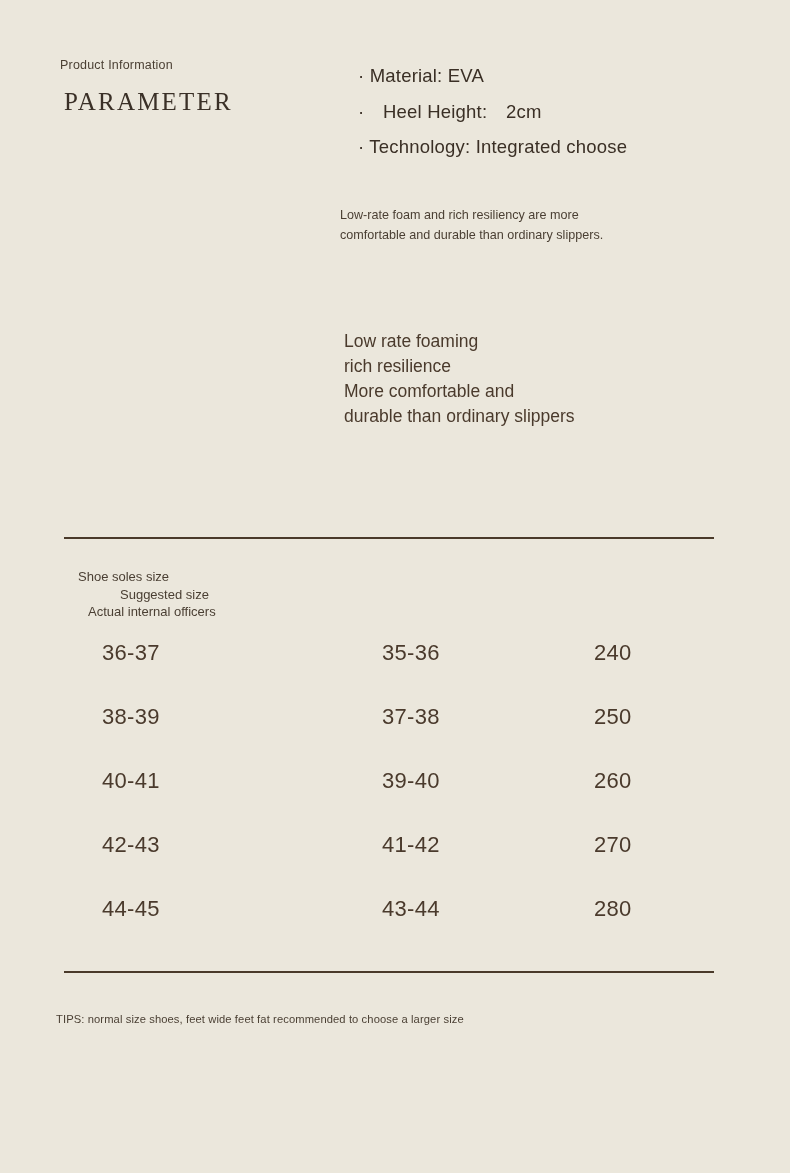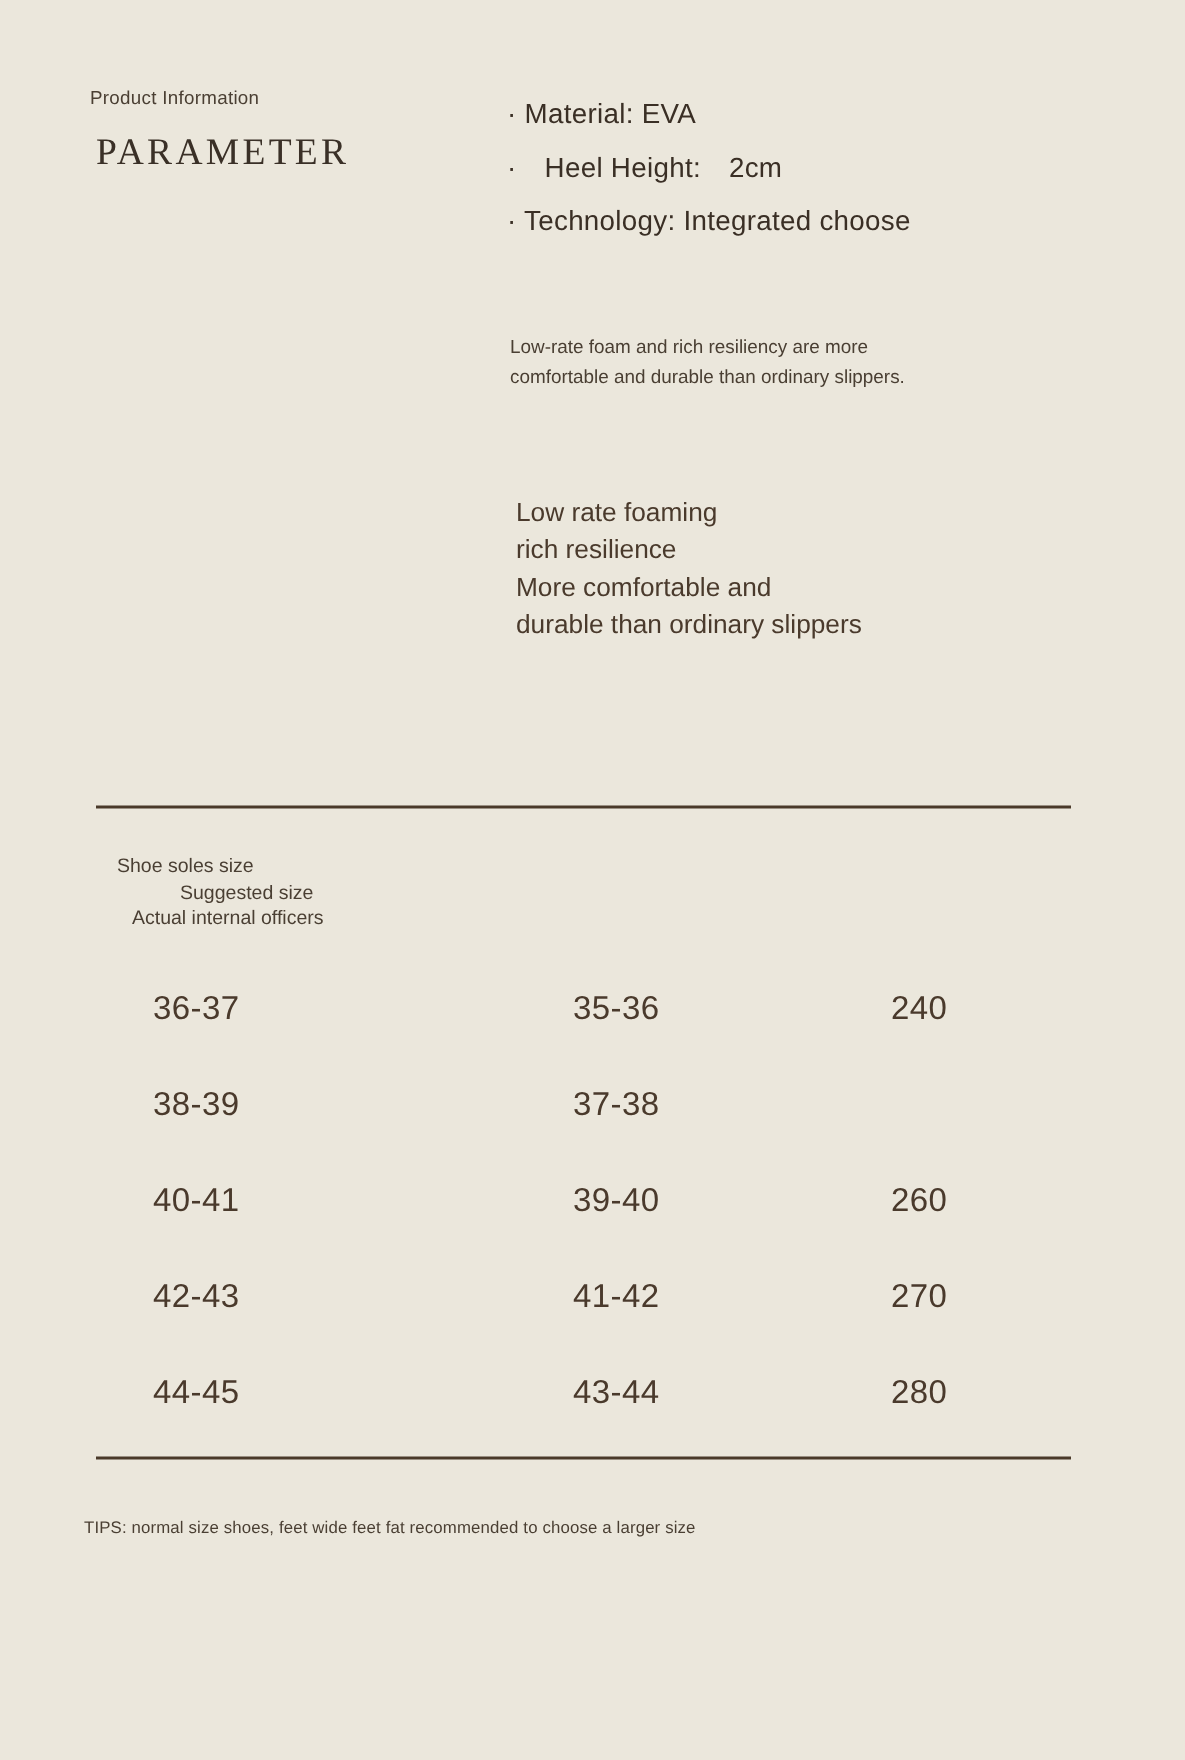--- a/index.html
+++ b/index.html
@@ -39,37 +39,37 @@
     font-family: "Liberation Serif", serif;
     font-size: 25px;
     letter-spacing: 2.2px;
     color: #3a3027;
     font-weight: 400;
     padding-left: 4px;
   }
 
   .header-right {
     position: absolute;
-    left: 338px;
+    left: 358px;
     top: 58px;
     width: 400px;
   }
   .spec-line {
     font-size: 18.5px;
     color: #3a2f25;
     line-height: 1.92;
     letter-spacing: 0.2px;
     white-space: nowrap;
   }
 
   
   .small-para {
     position: absolute;
     left: 340px;
-    top: 221px;
+    top: 205px;
     width: 290px;
     font-size: 12.6px;
     line-height: 1.62;
     color: #4a3f33;
   }
   .big-para {
     position: absolute;
     left: 344px;
     top: 311px;
     width: 400px;
@@ -108,21 +108,21 @@
     font-size: 13px;
     color: #4a3f33;
     line-height: 1.35;
   }
   .col1 { width: 250px; box-sizing: border-box; padding-left: 14px; }
   .col2 { width: 230px; box-sizing: border-box; padding-left: 56px; }
   .col3 { width: 170px; box-sizing: border-box; padding-left: 24px; }
 
   .trow {
     display: flex;
-    align-items: center;
+    align-items: flex-start;
     height: 64px;
   }
   .trow .td {
     font-size: 22px;
     color: #4a3a2c;
     letter-spacing: 0.3px;
   }
   .trow .col1 { padding-left: 38px; }
   .trow .col2 { padding-left: 68px; }
   .trow .col3 { padding-left: 50px; }
@@ -180,20 +180,21 @@
 
   <div class="rows-wrap">
     <div class="trow">
       <div class="td col1">36-37</div>
       <div class="td col2">35-36</div>
       <div class="td col3">240</div>
     </div>
     <div class="trow">
       <div class="td col1">38-39</div>
       <div class="td col2">37-38</div>
+      <div class="td col3">250</div>
     </div>
     <div class="trow">
       <div class="td col1">40-41</div>
       <div class="td col2">39-40</div>
       <div class="td col3">260</div>
     </div>
     <div class="trow">
       <div class="td col1">42-43</div>
       <div class="td col2">41-42</div>
       <div class="td col3">270</div>

